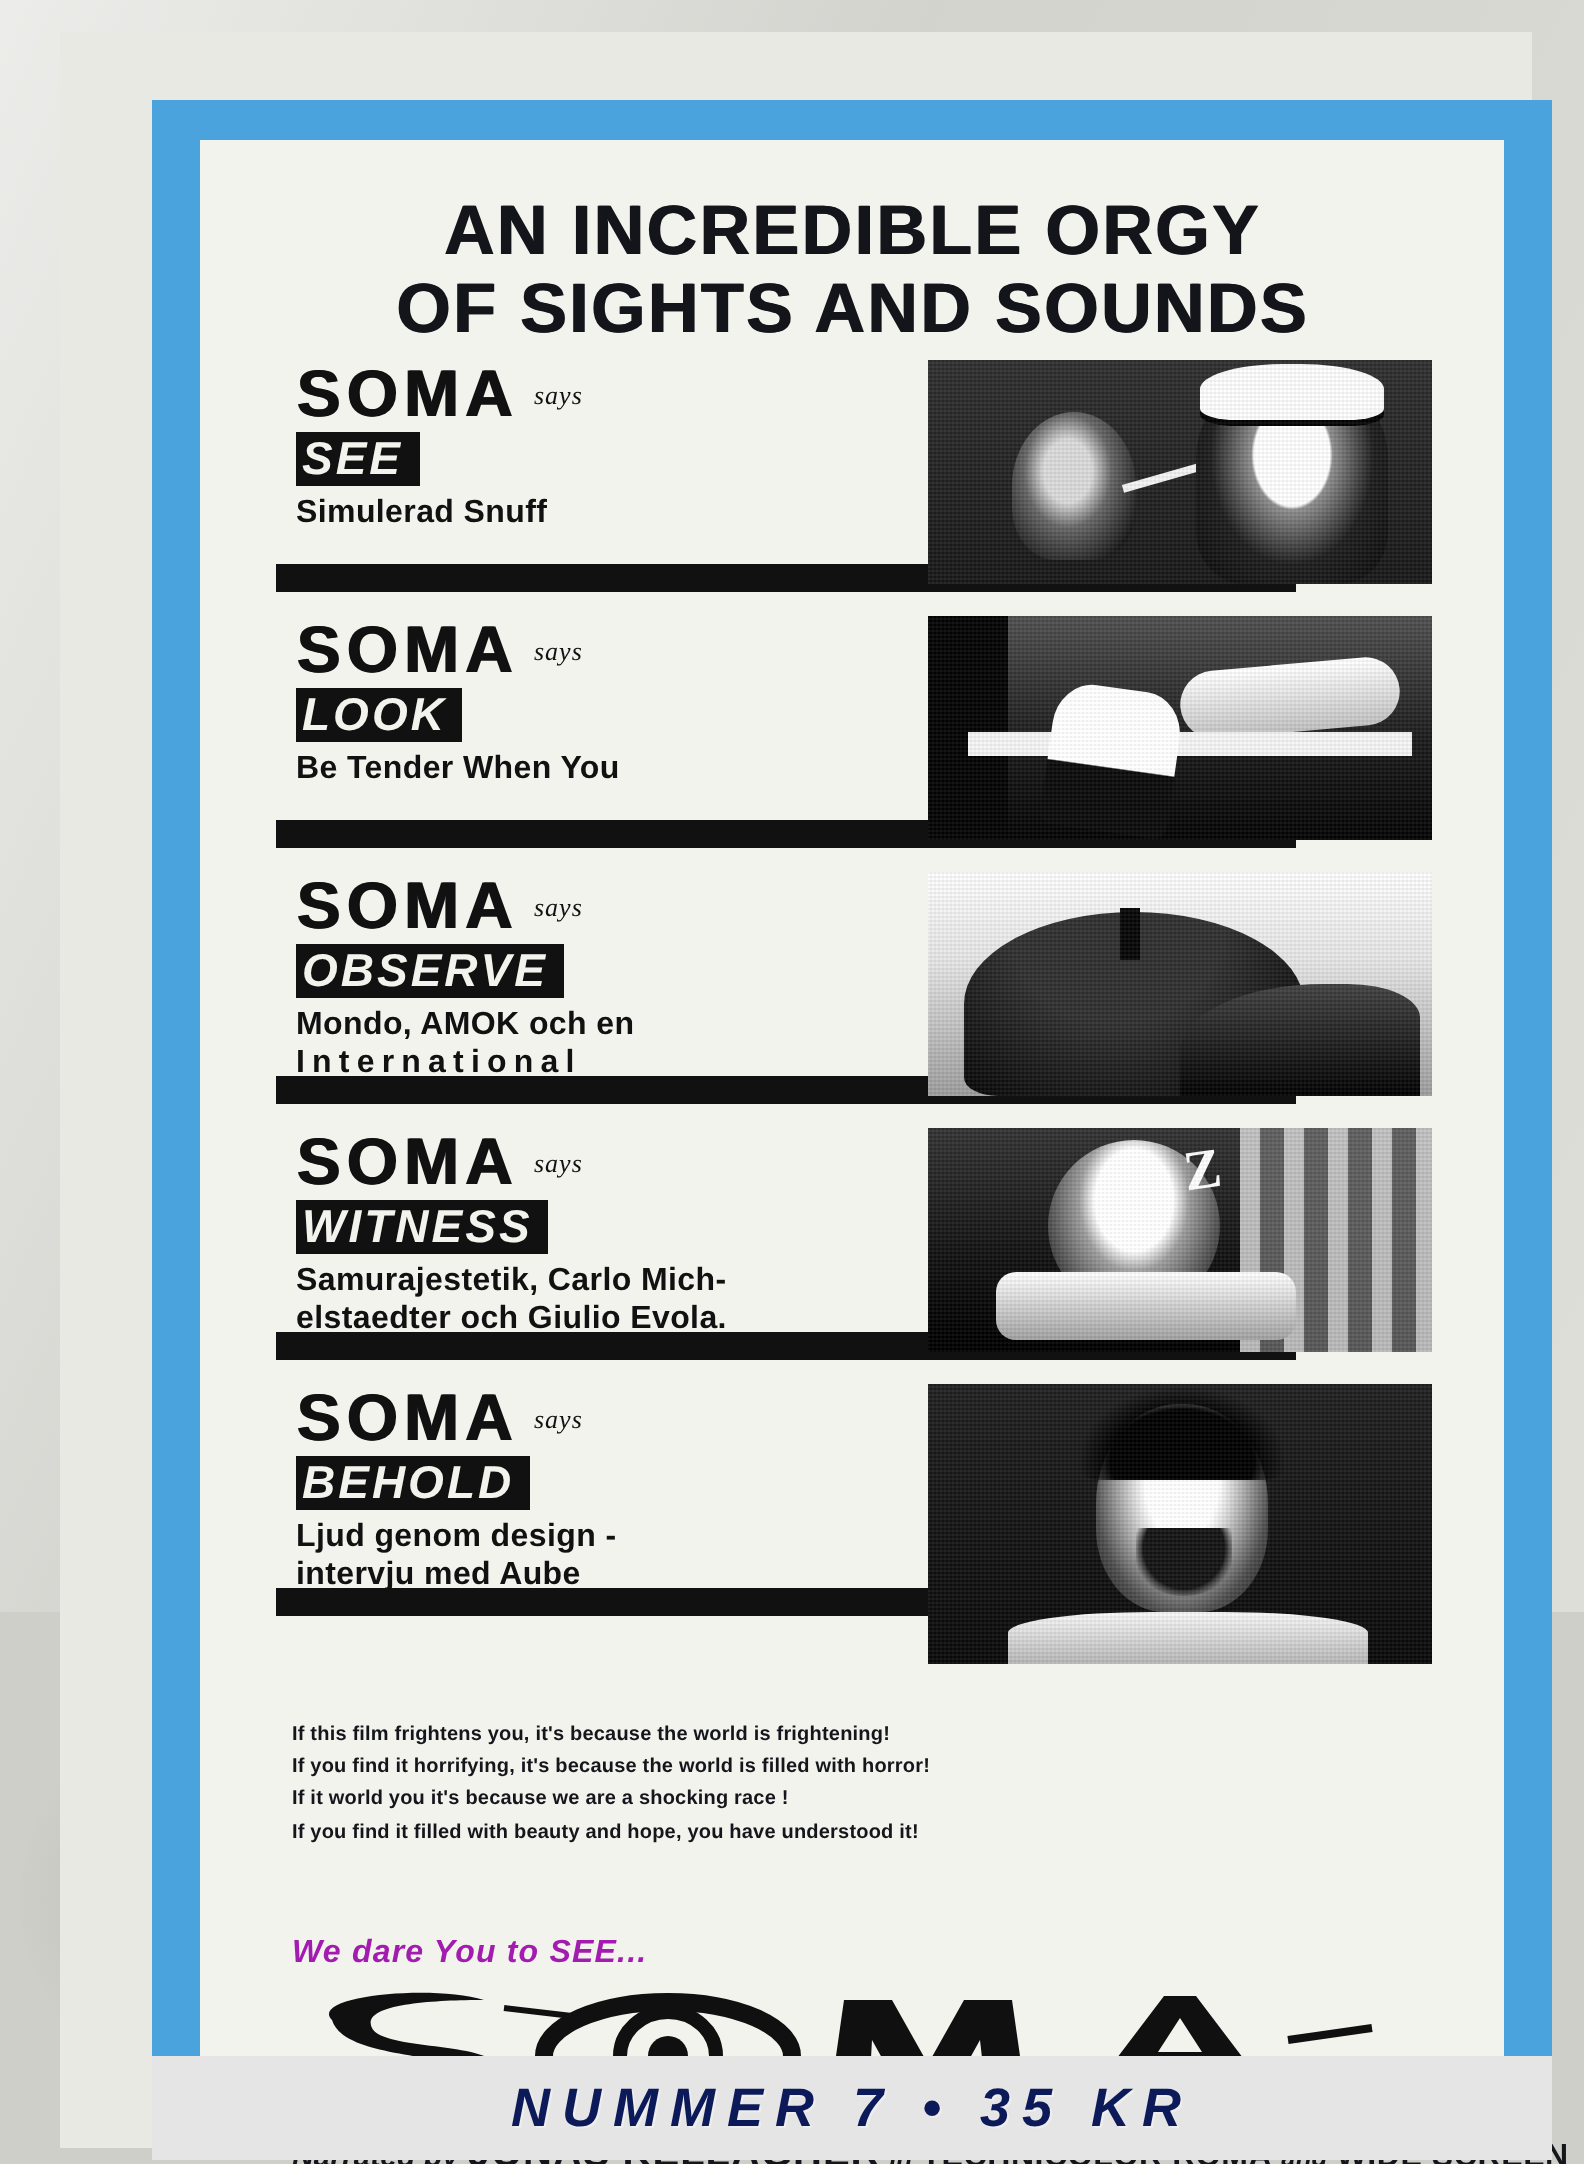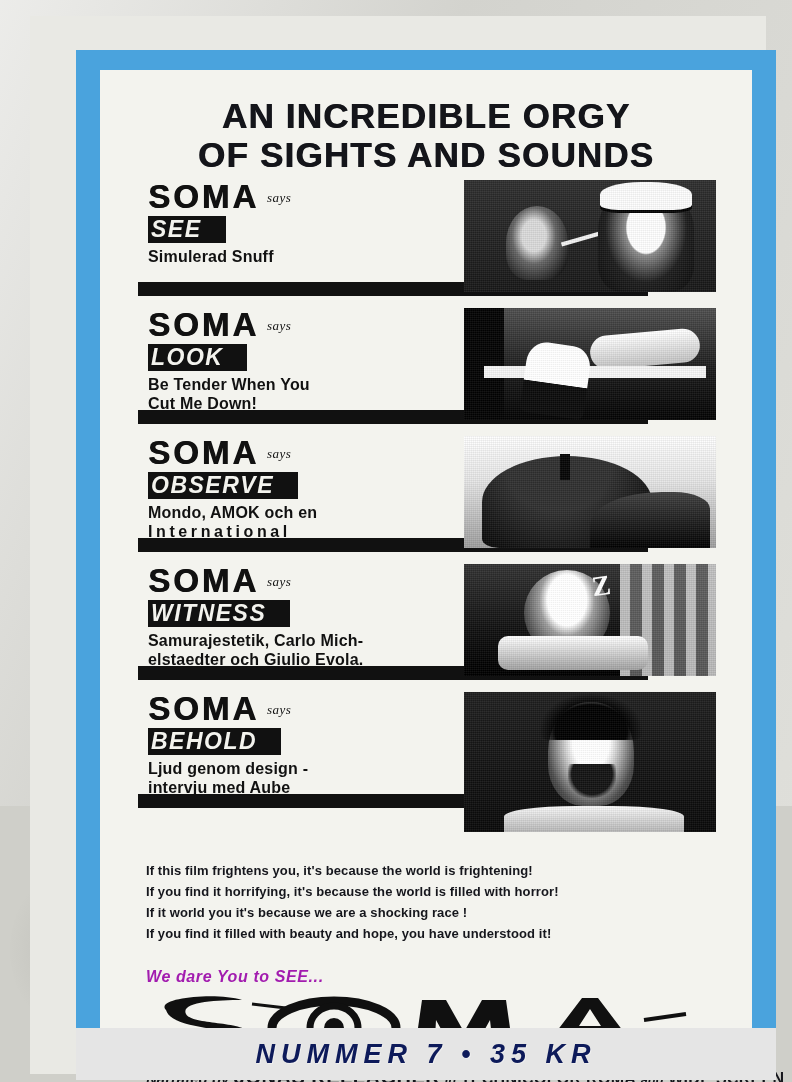--- a/index.html
+++ b/index.html
@@ -121,21 +121,21 @@
   }
   .verb {
     font-family: "Liberation Sans", sans-serif;
     font-weight: bold;
     font-style: italic;
     font-size: 23px;
     letter-spacing: 1.5px;
     color: #f3f3ee;
     background: #111;
     display: inline-block;
-    padding: 1px 24px 2px 3px;
+    padding: 1px 8px 2px 3px;
     margin-top: 3px;
     line-height: 1.05;
   }
   .caption {
     font-family: "Liberation Sans", sans-serif;
     font-weight: bold;
     font-size: 16px;
     color: #111;
     line-height: 1.18;
     margin-top: 5px;
@@ -270,21 +270,21 @@
   .row5 .photo { height: 140px; top: 0; }
 
   
   .quotes {
     position: absolute;
     left: 46px;
     top: 790px;
     width: 570px;
     font-family: "Liberation Sans", sans-serif;
     font-weight: bold;
-    font-size: 13px;
+    font-size: 10px;
     color: #15161c;
     line-height: 1.62;
     letter-spacing: 0.1px;
   }
   .dare {
     position: absolute;
     left: 46px;
     top: 898px;
     font-family: "Liberation Sans", sans-serif;
     font-weight: bold;
@@ -382,21 +382,20 @@
               <div class="stand"></div>
               <div class="ph-noise"></div>
             </div>
             <div class="textcol">
               <div>
                 <span class="soma-word">SOMA</span><span class="says">says</span>
               </div>
               <div class="verb">LOOK</div>
               <div class="caption">
                 <div>Be Tender When You</div>
-                <div>Cut Me Down!</div>
               </div>
             </div>
           </div>
 
           <div class="row">
             <div class="black-bar"></div>
             <div class="photo p3">
               <div class="hill"></div>
               <div class="hill2"></div>
               <div class="tower"></div>

